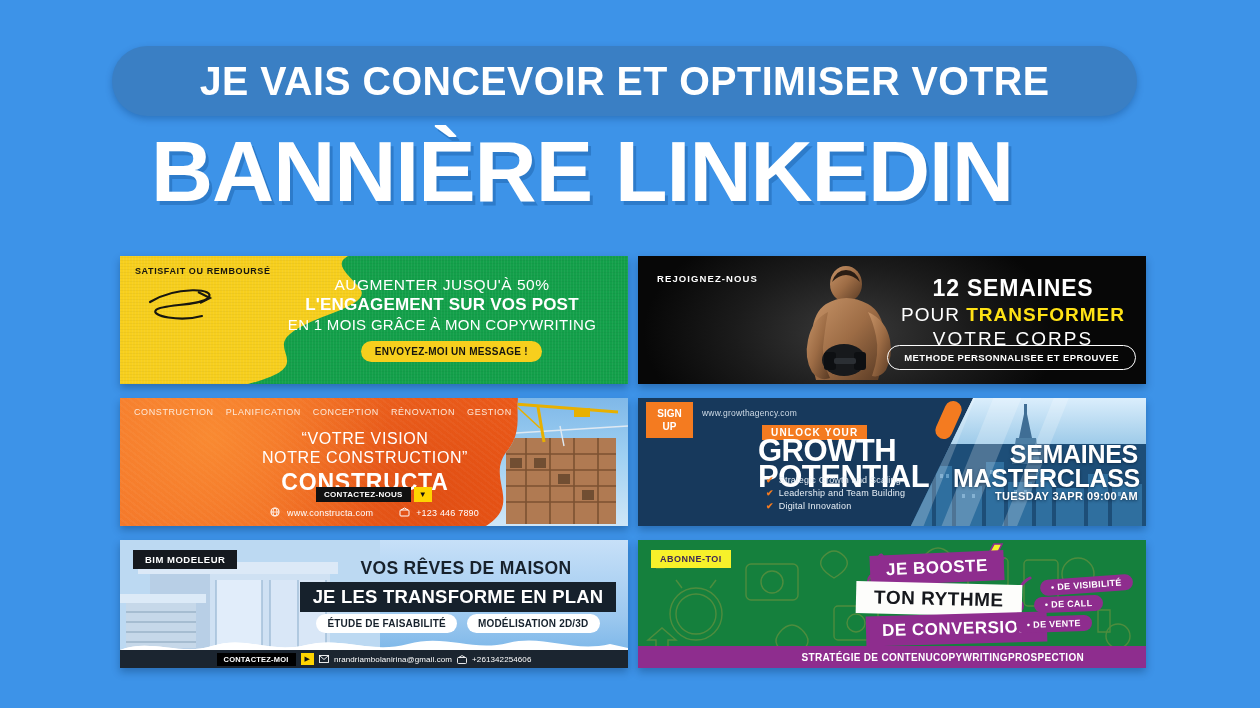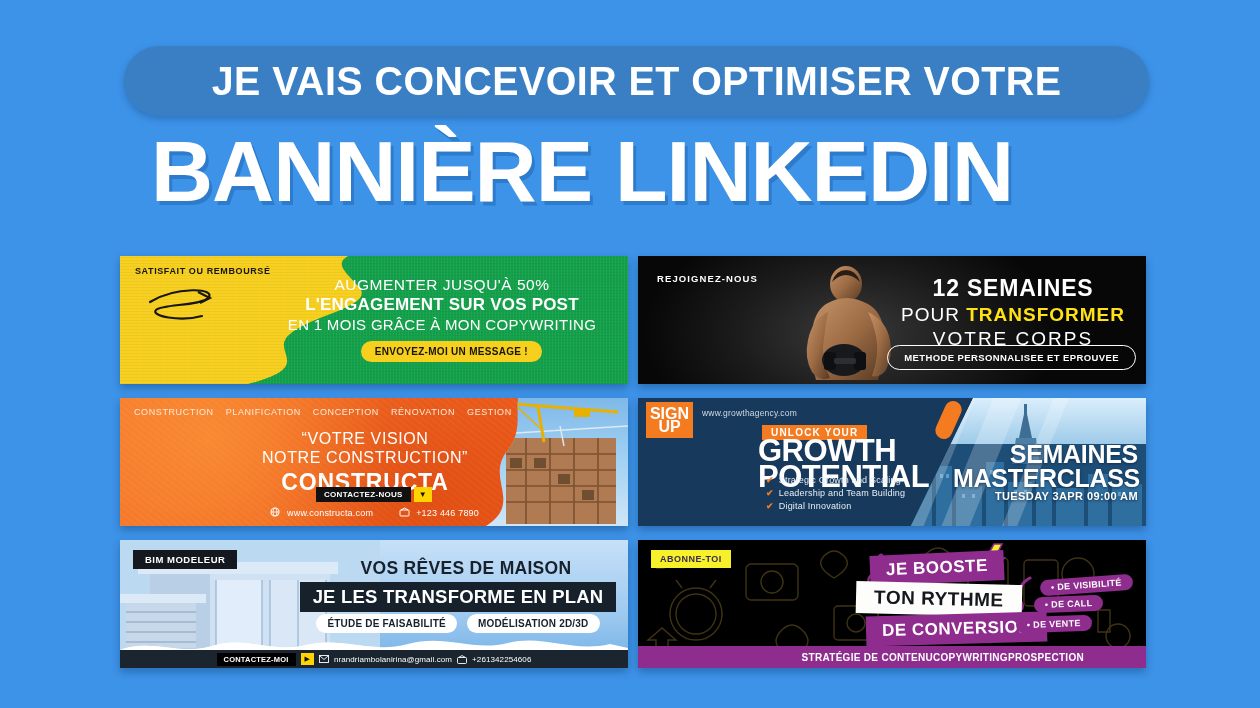--- a/index.html
+++ b/index.html
@@ -8,21 +8,21 @@
     background:#3d93e8;
     font-family:"Liberation Sans", sans-serif;
     overflow:hidden;
     position:relative;
   }
 
   
   #header{ position:absolute; left:0; top:0; width:1260px; height:240px; }
 
   #headline-pill{
-    position:absolute; left:124px; top:46px; width:1025px; height:70px;
+    position:absolute; left:112px; top:46px; width:1025px; height:70px;
     background:#3a7fc4; border-radius:36px;
     display:flex; align-items:center; justify-content:center;
     box-shadow:0 3px 7px rgba(0,40,90,.28);
   }
   #headline-pill .txt{
     color:#ffffff; font-weight:bold; font-size:41px; letter-spacing:.5px;
     transform:scaleX(.96); white-space:nowrap;
   }
 
   #headline-big{
@@ -132,21 +132,21 @@
     position:absolute; left:150px; bottom:8px;
     display:flex; align-items:center; gap:6px;
     color:#fff; font-size:9px; letter-spacing:.2px;
   }
   .b3 .contact .sep{ width:14px; }
 
   
   .b4{ background:#17395c; }
   .b4 .signup{
     position:absolute; left:8px; top:4px; width:47px; height:36px;
-    background:#f47b20; color:#fff; font-size:16px; font-weight:bold;
+    background:#f47b20; color:#fff; font-size:10px; font-weight:bold;
     display:flex; flex-direction:column; align-items:center; justify-content:center; line-height:13px;
   }
   .b4 .url{ position:absolute; left:64px; top:10px; color:#cfdbe6; font-size:8.5px; letter-spacing:.2px;}
   .b4 .kicker{
     position:absolute; left:124px; top:27px;
     background:#f47b20; color:#fff; font-size:10px; font-weight:bold;
     letter-spacing:1.2px; padding:2px 9px;
   }
   .b4 .h1{ position:absolute; left:120px; top:38px; color:#fff; font-weight:bold; font-size:31px; letter-spacing:-.5px; line-height:30px;}
   .b4 .h2{ position:absolute; left:120px; top:64px; color:#fff; font-weight:bold; font-size:31px; letter-spacing:-.5px; line-height:30px;}
@@ -199,21 +199,21 @@
   }
   .b5 .bottom{
     position:absolute; left:0; right:0; bottom:0; height:18px;
     background:#1b2530; display:flex; align-items:center; justify-content:center; gap:5px;
   }
   .b5 .bottom .k{ background:#000000; color:#fff; font-size:7.5px; font-weight:bold; padding:2px 7px; letter-spacing:.2px;}
   .b5 .bottom .y{ background:#ffd400; color:#111; font-size:7px; padding:2px 4px; }
   .b5 .bottom .m{ color:#fff; font-size:8px; letter-spacing:.1px;}
 
   
-  .b6{ background:#000000; }
+  .b6{ background:#15803d; }
   .b6 .doodles{ position:absolute; inset:0; opacity:.30; }
   .b6 .badge{
     position:absolute; left:13px; top:10px;
     background:#f7f12a; color:#3d2856; font-size:9px; font-weight:bold;
     padding:4px 9px; letter-spacing:.5px;
   }
   .b6 .blk1{
     position:absolute; left:232px; top:13px;
     background:#8e2d8e; color:#fff; font-weight:bold; font-size:17px;
     padding:5px 16px; transform:rotate(-2.5deg); letter-spacing:.5px;

